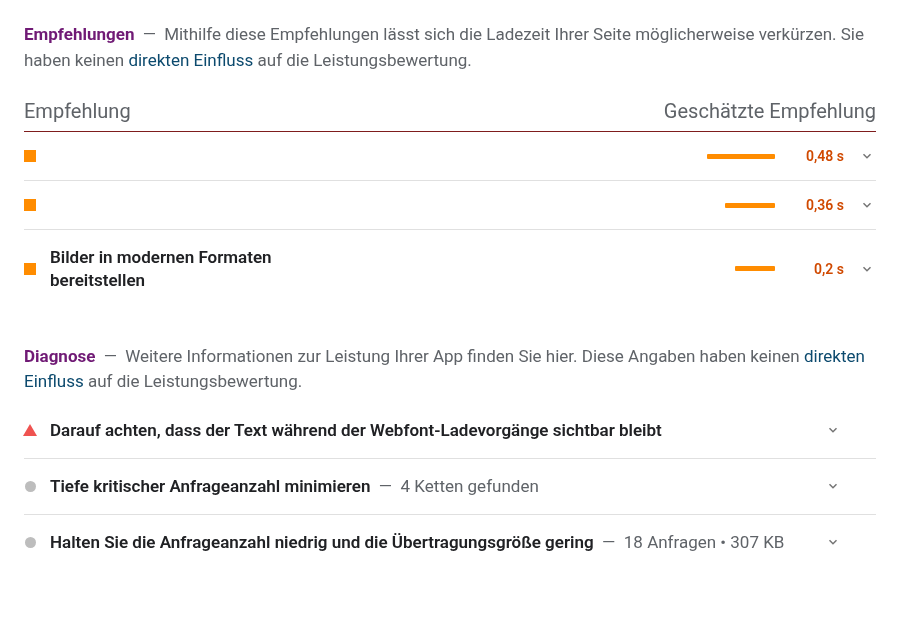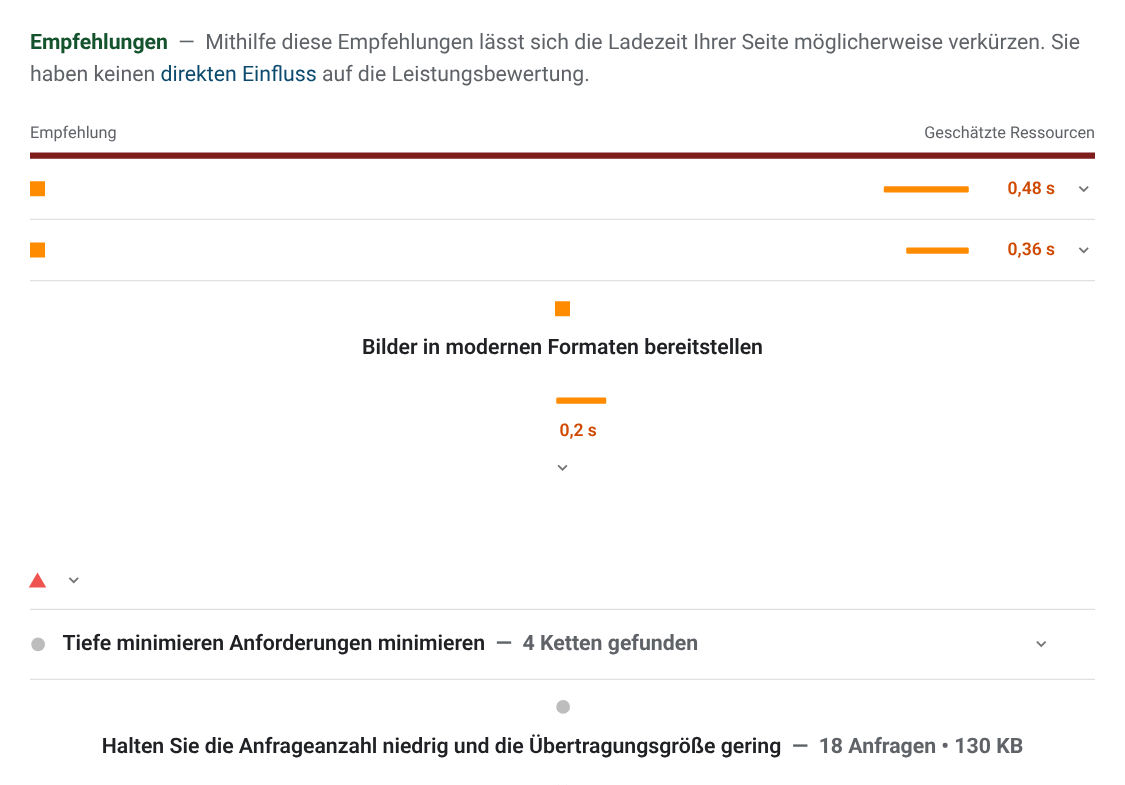--- a/index.html
+++ b/index.html
@@ -14,41 +14,41 @@
     padding: 22px 24px 24px 24px;
   }
   .section-header {
     font-size: 17px;
     line-height: 1.5;
     color: #5f6368;
     margin-bottom: 8px;
   }
   .section-header .title {
     font-weight: 700;
-    color: #14532d;
+    color: #701a75;
   }
   .dash { color: #5f6368; margin: 0 4px; }
   .link { color: #0c4a6e; }
   .table-header {
     display: flex;
     justify-content: space-between;
-    border-bottom: 5px solid #7f1d1d;
+    border-bottom: 1px solid #7f1d1d;
     padding: 18px 0 8px 0;
-    font-size: 13px;
+    font-size: 20px;
     color: #5f6368;
   }
   .rows { }
   .row {
     display: flex;
     align-items: center;
     gap: 14px;
     border-bottom: 1px solid #e0e0e0;
     padding: 16px 0;
   }
-  .row:last-child { border-bottom: none; flex-direction: column; }
+  .row:last-child { border-bottom: none; }
   .marker {
     width: 12px; height: 12px;
     flex-shrink: 0;
     display: flex;
     align-items: center;
     justify-content: center;
   }
   .marker .square { width: 12px; height: 12px; background: #ff8c00; }
   .marker .circle { width: 11px; height: 11px; border-radius: 50%; background: #bdbdbd; }
   .marker .triangle {
@@ -59,21 +59,21 @@
   }
   .row-label {
     font-size: 17px;
     font-weight: 600;
     color: #202124;
     flex: 1;
     line-height: 1.35;
     max-width: 510px;
   }
   .row-label .trail {
-    font-weight: 700;
+    font-weight: 400;
     color: #5f6368;
   }
   .spacer { flex: 1; }
   .bar-wrap {
     width: 70px;
     display: flex;
     justify-content: flex-end;
     align-items: center;
     flex-shrink: 0;
   }
@@ -105,21 +105,21 @@
 <div class="page">
 
 <div class="section-header">
   <span class="title">Empfehlungen</span>
   <span class="dash"> — </span>
   <span>Mithilfe diese Empfehlungen lässt sich die Ladezeit Ihrer Seite möglicherweise verkürzen. Sie haben keinen </span><span class="link">direkten Einfluss</span><span> auf die Leistungsbewertung.</span>
 </div>
 
 <div class="table-header">
   <span>Empfehlung</span>
-  <span>Geschätzte Ressourcen</span>
+  <span>Geschätzte Empfehlung</span>
 </div>
 
 <div class="rows">
   <div class="row">
     <span class="marker">
           <span class="square"></span>
         </span>
     <span class="spacer"></span>
     <span class="bar-wrap">
           <span class="bar" style="width: 68px;"></span>
@@ -159,53 +159,61 @@
     <span class="chevron">
           <svg viewBox="0 0 24 24" fill="none" stroke="currentColor" stroke-width="2.5">
             <polyline points="6 9 12 15 18 9"></polyline>
           </svg>
         </span>
   </div>
 </div>
 
 <div class="section-gap"></div>
 
+<div class="section-header">
+  <span class="title">Diagnose</span>
+  <span class="dash"> — </span>
+  <span>Weitere Informationen zur Leistung Ihrer App finden Sie hier. Diese Angaben haben keinen </span><span class="link">direkten Einfluss</span><span> auf die Leistungsbewertung.</span>
+</div>
 
 <div class="rows" style="margin-top:8px">
   <div class="row">
     <span class="marker">
           <span class="triangle"></span>
         </span>
+    <span class="row-label" style="max-width:760px">
+      <span>Darauf achten, dass der Text während der Webfont-Ladevorgänge sichtbar bleibt</span>
+    </span>
     <span class="chevron">
           <svg viewBox="0 0 24 24" fill="none" stroke="currentColor" stroke-width="2.5">
             <polyline points="6 9 12 15 18 9"></polyline>
           </svg>
         </span>
   </div>
   <div class="row">
     <span class="marker">
           <span class="circle"></span>
         </span>
     <span class="row-label" style="max-width:760px">
-      <span>Tiefe minimieren Anforderungen minimieren</span>
+      <span>Tiefe kritischer Anfrageanzahl minimieren</span>
       <span class="trail"> &nbsp;—&nbsp; <span>4 Ketten gefunden</span></span>
     </span>
     <span class="chevron">
           <svg viewBox="0 0 24 24" fill="none" stroke="currentColor" stroke-width="2.5">
             <polyline points="6 9 12 15 18 9"></polyline>
           </svg>
         </span>
   </div>
   <div class="row">
     <span class="marker">
           <span class="circle"></span>
         </span>
     <span class="row-label" style="max-width:760px">
       <span>Halten Sie die Anfrageanzahl niedrig und die Übertragungsgröße gering</span>
-      <span class="trail"> &nbsp;—&nbsp; <span>18 Anfragen • 130 KB</span></span>
+      <span class="trail"> &nbsp;—&nbsp; <span>18 Anfragen • 307 KB</span></span>
     </span>
     <span class="chevron">
           <svg viewBox="0 0 24 24" fill="none" stroke="currentColor" stroke-width="2.5">
             <polyline points="6 9 12 15 18 9"></polyline>
           </svg>
         </span>
   </div>
 </div>
 
 </div>

